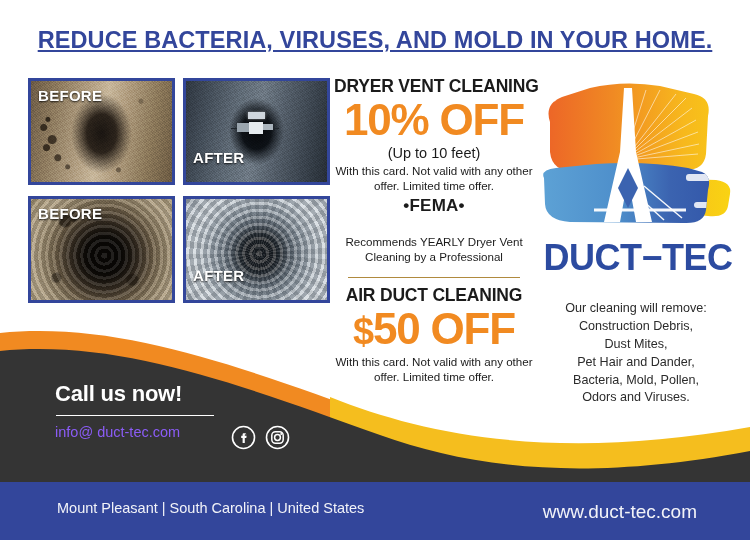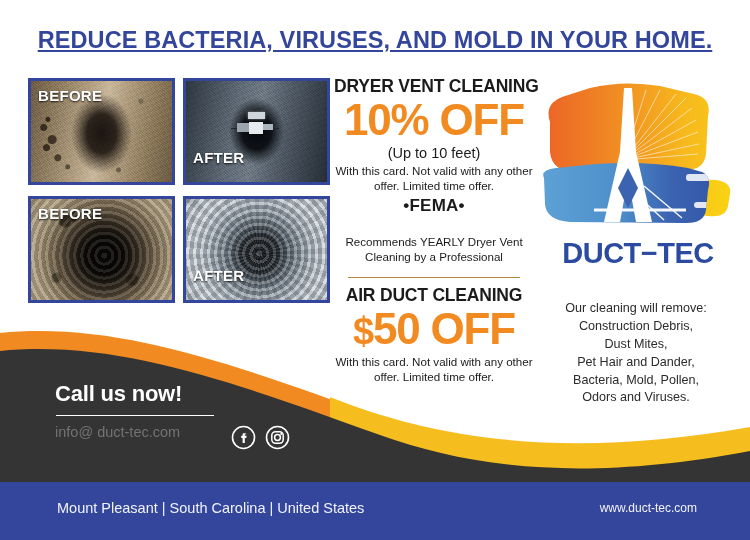--- a/index.html
+++ b/index.html
@@ -128,54 +128,54 @@
   .fema-body{ font-size:11.6px; color:#1b1b1b; line-height:1.3; margin-top:18px; }
   .divider-gold{
     width:172px; height:1.6px; background:#b08a3e; margin:13px auto 7px auto;
   }
 
   
   .logo{ position:absolute; left:536px; top:82px; width:204px; height:200px; }
   .logo svg{ display:block; }
   .logo-word{
     position:absolute; left:0; top:155px; width:204px; text-align:center;
-    font-size:29px; font-weight:bold; color:#2c4ba0; letter-spacing:-.5px;
+    font-size:36px; font-weight:bold; color:#2c4ba0; letter-spacing:-.5px;
   }
 
   
   .services{
     position:absolute; left:528px; top:300px; width:216px;
     text-align:center; font-size:12.6px; color:#2b2b2b; line-height:1.42;
   }
 
   
   .wave{ position:absolute; left:0; top:305px; width:750px; height:185px; }
 
   
   .contact{ position:absolute; left:55px; top:381px; width:240px; color:#fff; }
   .call-now{ font-size:22px; font-weight:bold; letter-spacing:-.2px; }
   .phone{ font-size:24px; font-weight:bold; margin-top:2px; letter-spacing:-.4px; }
   .c-rule{ width:158px; height:1.4px; background:#ffffff; margin:8px 0 8px 1px; }
-  .email{ font-size:14.5px; color:#737373; }
+  .email{ font-size:14.5px; color:#8b5cf6; }
 
   .socials{ position:absolute; left:231px; top:425px; display:flex; gap:9px; }
   .socials svg{ display:block; }
 
   
   .bottombar{
     position:absolute; left:0; bottom:0; width:750px; height:58px;
     background:#33469b;
   }
   .bb-left{
     position:absolute; left:57px; top:18px;
     font-size:14.5px; color:#f2f3f8;
   }
   .bb-right{
     position:absolute; right:53px; top:19px;
-    font-size:12px; color:#f2f3f8;
+    font-size:19px; color:#f2f3f8;
   }
 </style>
 </head>
 <body>
 
 <div class="flyer">
 
   <div class="headline">REDUCE BACTERIA, VIRUSES, AND MOLD IN YOUR HOME.</div>
 
   <div class="photos">

